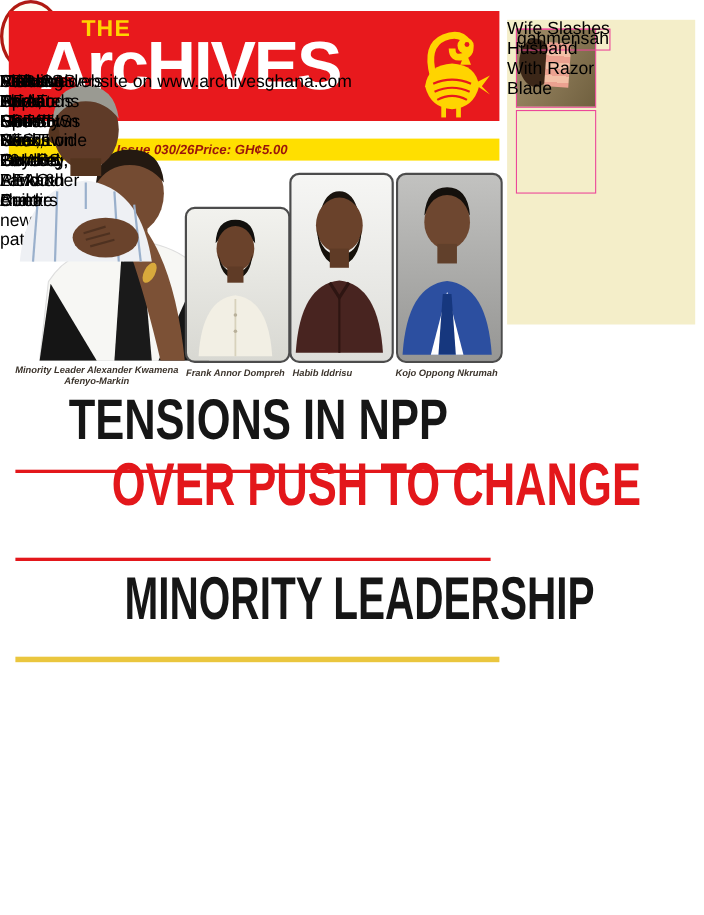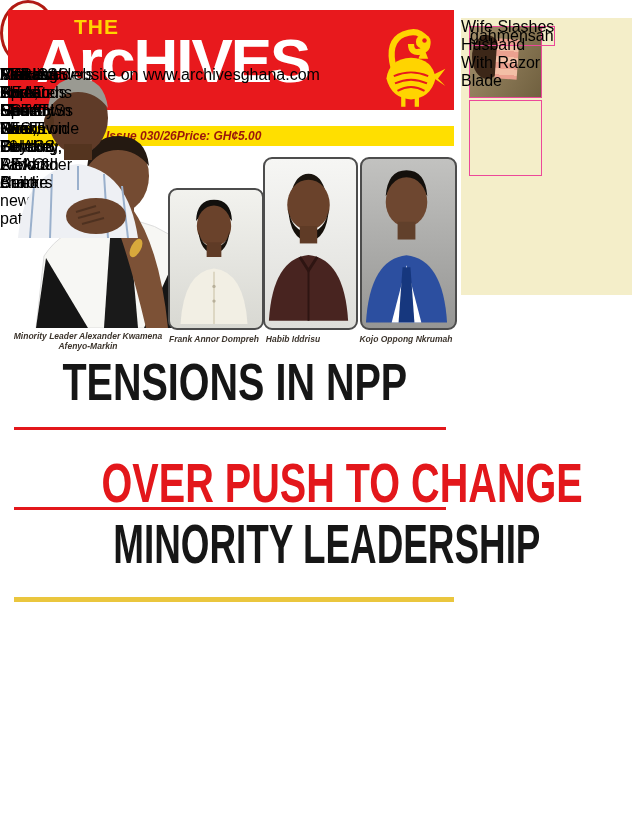--- a/index.html
+++ b/index.html
@@ -40,21 +40,21 @@
   #caption-1{left:12px;top:331px;width:152px;}
   #caption-2{left:158px;top:334px;width:112px;}
   #caption-3{left:238px;top:334px;width:110px;}
   #caption-4{left:350px;top:334px;width:112px;}
 
   
   .lead-line{left:8px;width:447px;text-align:center;font-weight:bold;white-space:nowrap;}
   .squeeze{display:inline-block;transform-origin:center;}
   #lead-line-1{top:352px;font-size:52px;color:var(--headline-black,#161616);}
   #lead-line-1 .squeeze{transform:scaleX(.76);}
-  #lead-line-2{top:451px;font-size:55px;color:var(--headline-red,#e3171b);}
+  #lead-line-2{top:408px;font-size:55px;color:var(--headline-red,#e3171b);}
   #lead-line-2 .squeeze{transform:scaleX(.72);}
   #lead-line-3{top:512px;font-size:55px;color:var(--headline-black,#161616);}
   #lead-line-3 .squeeze{transform:scaleX(.67);}
   .red-rule{left:14px;width:432px;height:3px;background:var(--headline-red,#e3171b);}
   #rule-1{top:427px;} #rule-2{top:507px;}
   #gold-rule{left:14px;top:597px;width:440px;height:5px;background:var(--gold-rule,#eac63e);}
 
   
   #panel-wife{left:461px;top:18px;width:171px;height:277px;background:var(--cream-panel,#f4eec9);}
   #wife-collage{left:8px;top:8px;width:155px;height:148px;}

